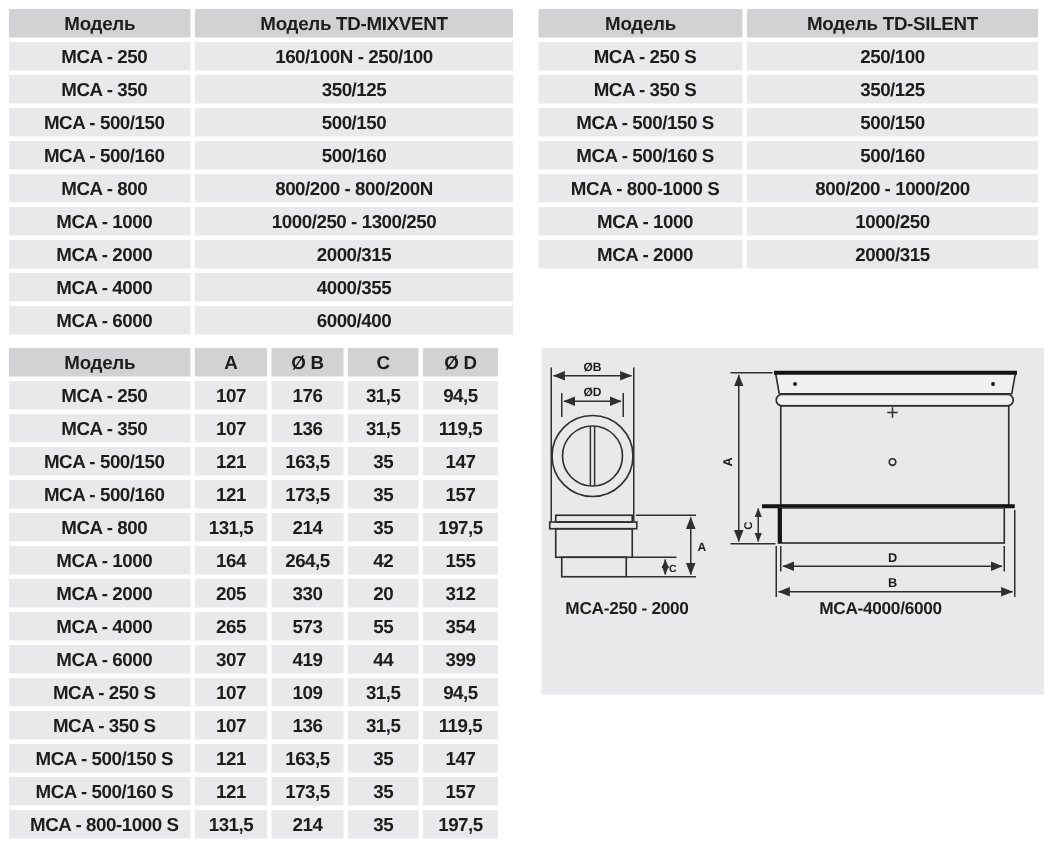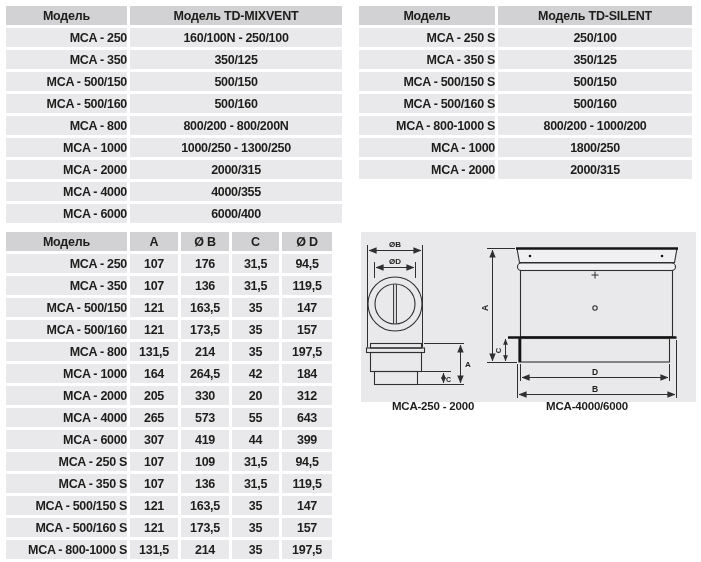--- a/index.html
+++ b/index.html
@@ -15,38 +15,38 @@
   .tbl th {
     background:var(--header-bg,#d2d2d4); color:var(--text,#1d1d1b);
     font-size:12.5px; font-weight:bold; height:19px; padding:0;
     letter-spacing:-0.2px; white-space:nowrap;
   }
   .tbl td {
     background:var(--row-bg,#e9e9eb); color:var(--text,#1d1d1b);
     font-size:12.5px; font-weight:bold; height:19px; padding:0;
     letter-spacing:-0.3px; white-space:nowrap; overflow:hidden;
   }
-  .tbl td.model { text-align:right; padding-left:6px;margin-left:39px; }
+  .tbl td.model { text-align:center; padding-left:6px;margin-left:39px; }
   .tbl td.val   { text-align:center; }
 
   #tbl-mixvent { left:3px;  top:3px; }
   #tbl-silent  { left:356px; top:3px; }
   #tbl-dims    { left:3px;  top:229px; }
 
   .panel {
-    position:absolute; left:361px; top:232px; width:335px; height:170px;
+    position:absolute; left:361px; top:232px; width:335px; height:231px;
     background:var(--panel-bg,#e9e9eb);
   }
   .panel svg { position:absolute; left:0; top:0; }
   .caption {
     position:absolute; top:168px; transform:translateX(-50%);
     font-size:11.5px; font-weight:bold; color:var(--text,#1d1d1b);
     white-space:nowrap; letter-spacing:-0.2px;
   }
-  .caption.cap-left  { left:72px; }
+  .caption.cap-left  { left:57px; }
   .caption.cap-right { left:226px; }
 
   .dline  { stroke:var(--line,#2f2f2f); stroke-width:1; fill:none; }
   .shape  { stroke:var(--line,#2f2f2f); stroke-width:1.1; fill:none; }
   .shapef { stroke:var(--line,#2f2f2f); stroke-width:1.1; fill:var(--fill-light,#f0f0f2); }
   .thick  { stroke:var(--line-dark,#141414); stroke-width:2.6; fill:none; }
   .dot    { fill:var(--line-dark,#141414); stroke:none; }
   marker path { fill:var(--line,#2f2f2f); }
   .svgtxt {
     fill:var(--text,#1d1d1b); font-family:"Liberation Sans",sans-serif;
@@ -134,21 +134,21 @@
       <tr>
         <td class="model">MCA - 500/160 S</td>
         <td class="val">500/160</td>
       </tr>
       <tr>
         <td class="model">MCA - 800-1000 S</td>
         <td class="val">800/200 - 1000/200</td>
       </tr>
       <tr>
         <td class="model">MCA - 1000</td>
-        <td class="val">1800/250</td>
+        <td class="val">1000/250</td>
       </tr>
       <tr>
         <td class="model">MCA - 2000</td>
         <td class="val">2000/315</td>
       </tr>
     </tbody>
   </table>
 
 <table class="tbl" id="tbl-dims">
     <colgroup>
@@ -201,35 +201,35 @@
         <td class="val">131,5</td>
         <td class="val">214</td>
         <td class="val">35</td>
         <td class="val">197,5</td>
       </tr>
       <tr>
         <td class="model">MCA - 1000</td>
         <td class="val">164</td>
         <td class="val">264,5</td>
         <td class="val">42</td>
-        <td class="val">184</td>
+        <td class="val">155</td>
       </tr>
       <tr>
         <td class="model">MCA - 2000</td>
         <td class="val">205</td>
         <td class="val">330</td>
         <td class="val">20</td>
         <td class="val">312</td>
       </tr>
       <tr>
         <td class="model">MCA - 4000</td>
         <td class="val">265</td>
         <td class="val">573</td>
         <td class="val">55</td>
-        <td class="val">643</td>
+        <td class="val">354</td>
       </tr>
       <tr>
         <td class="model">MCA - 6000</td>
         <td class="val">307</td>
         <td class="val">419</td>
         <td class="val">44</td>
         <td class="val">399</td>
       </tr>
       <tr>
         <td class="model">MCA - 250 S</td>

